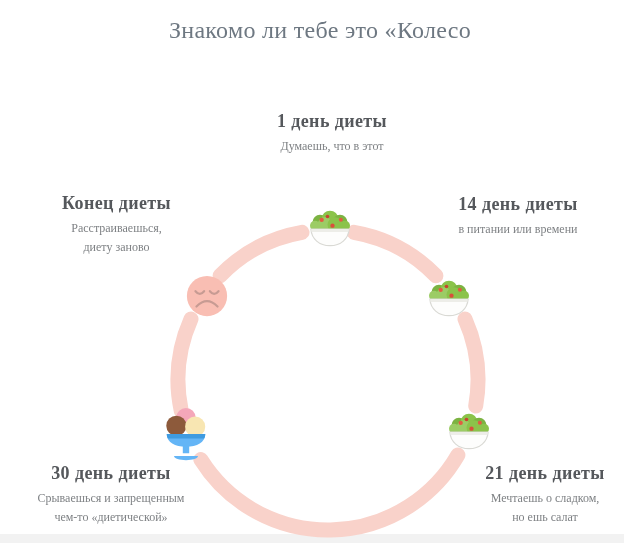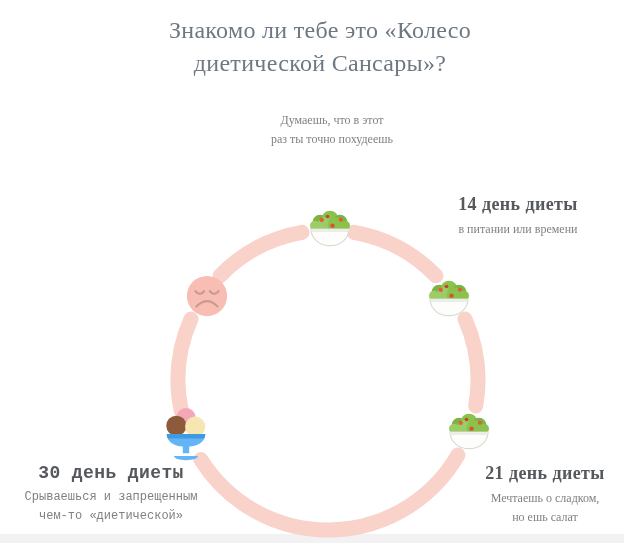--- a/index.html
+++ b/index.html
@@ -50,72 +50,74 @@
     margin-bottom: 5px;
   }
   .stage-line {
     font-size: 12px;
     color: #7e8184;
     line-height: 19px;
   }
   .pos-day1  { left: 202px; top: 111px; width: 260px; }
   .pos-day14 { left: 414px; top: 194px; width: 208px; }
   .pos-end   { left:   8px; top: 193px; width: 217px; }
-  .pos-day30 { left:   1px; top: 463px; width: 220px; font-family: Liberation Mono, monospace; }
+  .pos-day30 { left:   1px; top: 463px; width: 220px; }
   .pos-day21 { left: 441px; top: 463px; width: 208px; }
   .icon { position: absolute; }
   .icon-salad-day1  { left: 305px; top: 209px; }
   .icon-salad-day14 { left: 424px; top: 279px; }
   .icon-salad-day21 { left: 444px; top: 412px; }
   .icon-sundae      { left: 164px; top: 406px; }
   .icon-sadface     { left: 184px; top: 273px; }
 </style>
 </head>
 <body>
 
 <div class="canvas">
 
   <div class="bottom-strip"></div>
 
   <h1 class="title">
     <span>Знакомо ли тебе это «Колесо</span>
-    <span>диетической Сансары»?</span>
   </h1>
 
   <svg class="ring" width="640" height="543" viewBox="0 0 640 543">
     <path d="M354.0 232.3 A150 150 0 0 1 435.9 275.8
              M465.0 319.0 A150 150 0 0 1 475.7 406.0
              M457.9 455.0 A150 150 0 0 1 200.8 459.5
              M181.3 411.2 A150 150 0 0 1 191.0 319.0
              M220.1 275.8 A150 150 0 0 1 302.0 232.3" fill="none" stroke="#F9D2CA" stroke-width="15" stroke-linecap="round"></path>
   </svg>
 
   <div class="stage pos-day1">
+    <div class="stage-heading">1 день диеты</div>
     <div class="stage-line">Думаешь, что в этот</div>
-    <div class="stage-line">раз ты точно похудеешь</div>
   </div>
 
   <div class="stage pos-day14">
     <div class="stage-heading">14 день диеты</div>
     <div class="stage-line">в питании или времени</div>
   </div>
 
   <div class="stage pos-day21">
     <div class="stage-heading">21 день диеты</div>
     <div class="stage-line">Мечтаешь о сладком,</div>
     <div class="stage-line">но ешь салат</div>
   </div>
 
   <div class="stage pos-day30">
     <div class="stage-heading">30 день диеты</div>
     <div class="stage-line">Срываешься и запрещенным</div>
     <div class="stage-line">чем-то «диетической»</div>
   </div>
 
   <div class="stage pos-end">
+    <div class="stage-heading">Конец диеты</div>
+    <div class="stage-line">Расстраиваешься,</div>
+    <div class="stage-line">диету заново</div>
   </div>
 
   <svg class="icon icon-salad-day1" width="50" height="40" viewBox="0 0 60 48">
     <circle cx="18" cy="16" r="9" fill="#7CB342"></circle>
     <circle cx="30" cy="12" r="10" fill="#8BC34A"></circle>
     <circle cx="42" cy="16" r="9" fill="#7CB342"></circle>
     <circle cx="12" cy="20" r="6" fill="#9CCC65"></circle>
     <circle cx="48" cy="20" r="6" fill="#8BC34A"></circle>
     <circle cx="24" cy="19" r="9" fill="#9CCC65"></circle>
     <circle cx="36" cy="19" r="9" fill="#8BC34A"></circle>

